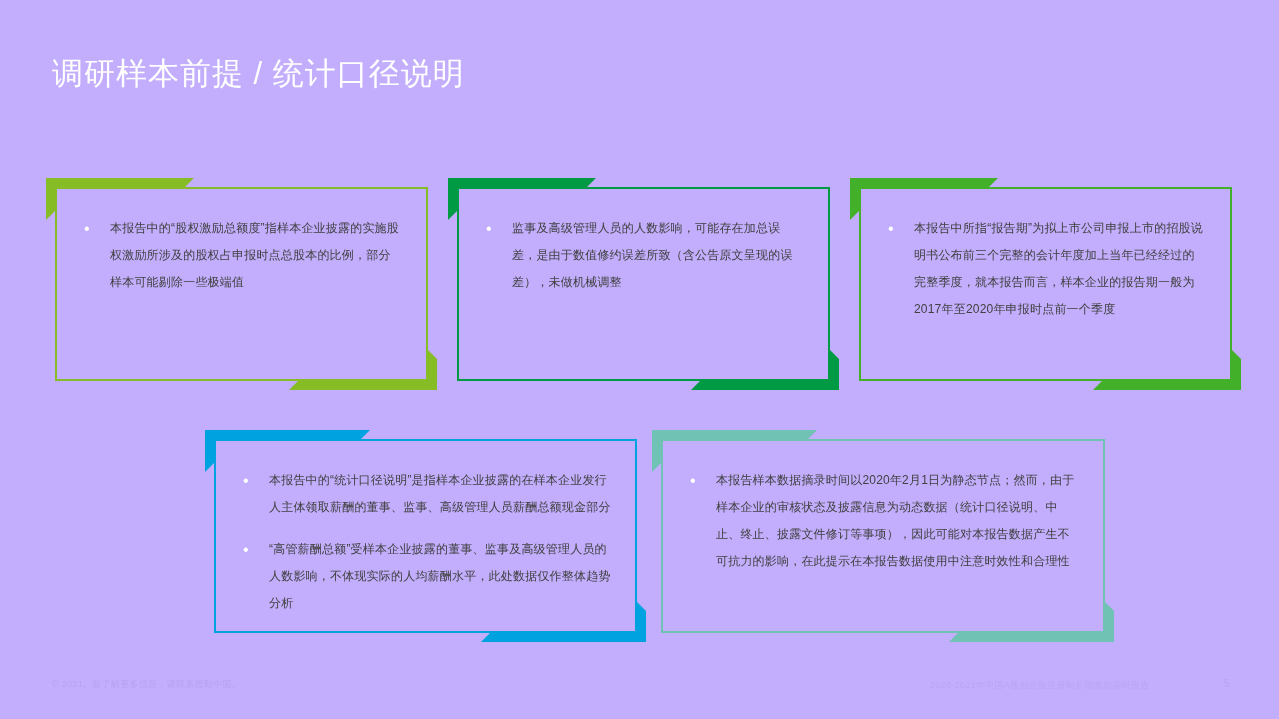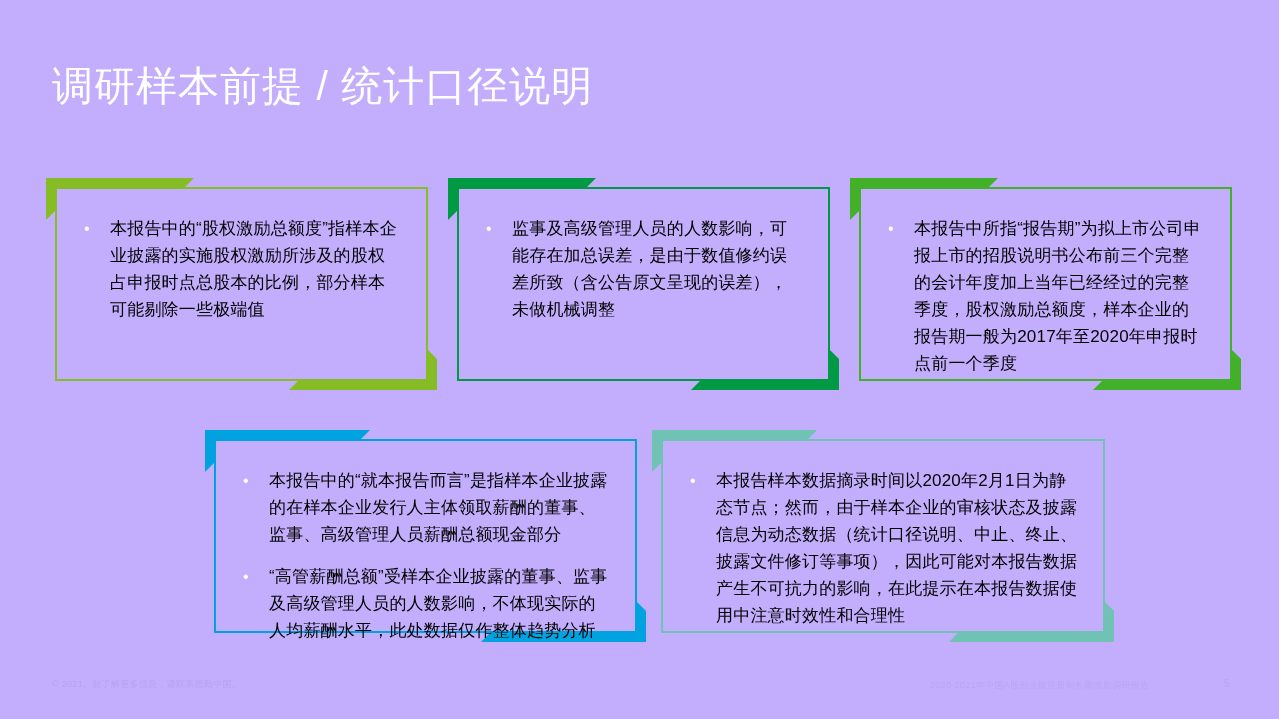--- a/index.html
+++ b/index.html
@@ -13,21 +13,21 @@
     font-family: "Liberation Sans", "DejaVu Sans", sans-serif;
     overflow: hidden;
     position: relative;
   }
 
   
   .slide-title {
     position: absolute;
     left: 52px;
     top: 32px;
-    font-size: 41px;
+    font-size: 31px;
     font-weight: 400;
     color: #ffffff;
     letter-spacing: 1px;
     white-space: nowrap;
   }
 
   
   .card {
     position: absolute;
     box-sizing: border-box;
@@ -105,23 +105,23 @@
     flex: 0 0 auto;
     width: 26px;
     font-size: 16px;
     line-height: 27px;
     text-align: left;
     padding-left: 3px;
     color: #ffffff;
   }
   .bullet-text {
     flex: 1 1 auto;
-    font-size: 17px;
+    font-size: 12px;
     line-height: 27px;
-    color: #000000;
+    color: #404040;
     letter-spacing: 0.2px;
   }
 
   
   .footer-left {
     position: absolute;
     left: 52px;
     top: 678px;
     font-size: 9px;
     color: #b7a2f2;
@@ -178,35 +178,35 @@
 
 <div class="card" style="left:850px; top:178px; width:391px; height:212px; --accent:#43b02a; --tl-w:148px; --tl-h:42px; --br-w:148px; --br-h:42px;">
   <div class="accent-tl"></div>
   <div class="accent-tl-stub"></div>
   <div class="accent-br"></div>
   <div class="accent-br-stub"></div>
   <div class="card-frame"></div>
   <div class="card-body">
     <div class="bullet-row">
       <span class="bullet-dot">•</span>
-      <span class="bullet-text">本报告中所指“报告期”为拟上市公司申报上市的招股说明书公布前三个完整的会计年度加上当年已经经过的完整季度，股权激励总额度，样本企业的报告期一般为2017年至2020年申报时点前一个季度</span>
+      <span class="bullet-text">本报告中所指“报告期”为拟上市公司申报上市的招股说明书公布前三个完整的会计年度加上当年已经经过的完整季度，就本报告而言，样本企业的报告期一般为2017年至2020年申报时点前一个季度</span>
     </div>
   </div>
 </div>
 
 <div class="card" style="left:205px; top:430px; width:441px; height:212px; --accent:#00a3e0; --tl-w:165px; --tl-h:42px; --br-w:165px; --br-h:42px;">
   <div class="accent-tl"></div>
   <div class="accent-tl-stub"></div>
   <div class="accent-br"></div>
   <div class="accent-br-stub"></div>
   <div class="card-frame"></div>
   <div class="card-body">
     <div class="bullet-row">
       <span class="bullet-dot">•</span>
-      <span class="bullet-text">本报告中的“就本报告而言”是指样本企业披露的在样本企业发行人主体领取薪酬的董事、监事、高级管理人员薪酬总额现金部分</span>
+      <span class="bullet-text">本报告中的“统计口径说明”是指样本企业披露的在样本企业发行人主体领取薪酬的董事、监事、高级管理人员薪酬总额现金部分</span>
     </div>
     <div class="bullet-row">
       <span class="bullet-dot">•</span>
       <span class="bullet-text">“高管薪酬总额”受样本企业披露的董事、监事及高级管理人员的人数影响，不体现实际的人均薪酬水平，此处数据仅作整体趋势分析</span>
     </div>
   </div>
 </div>
 
 <div class="card" style="left:652px; top:430px; width:462px; height:212px; --accent:#6fc2b4; --tl-w:165px; --tl-h:42px; --br-w:165px; --br-h:42px;">
   <div class="accent-tl"></div>

